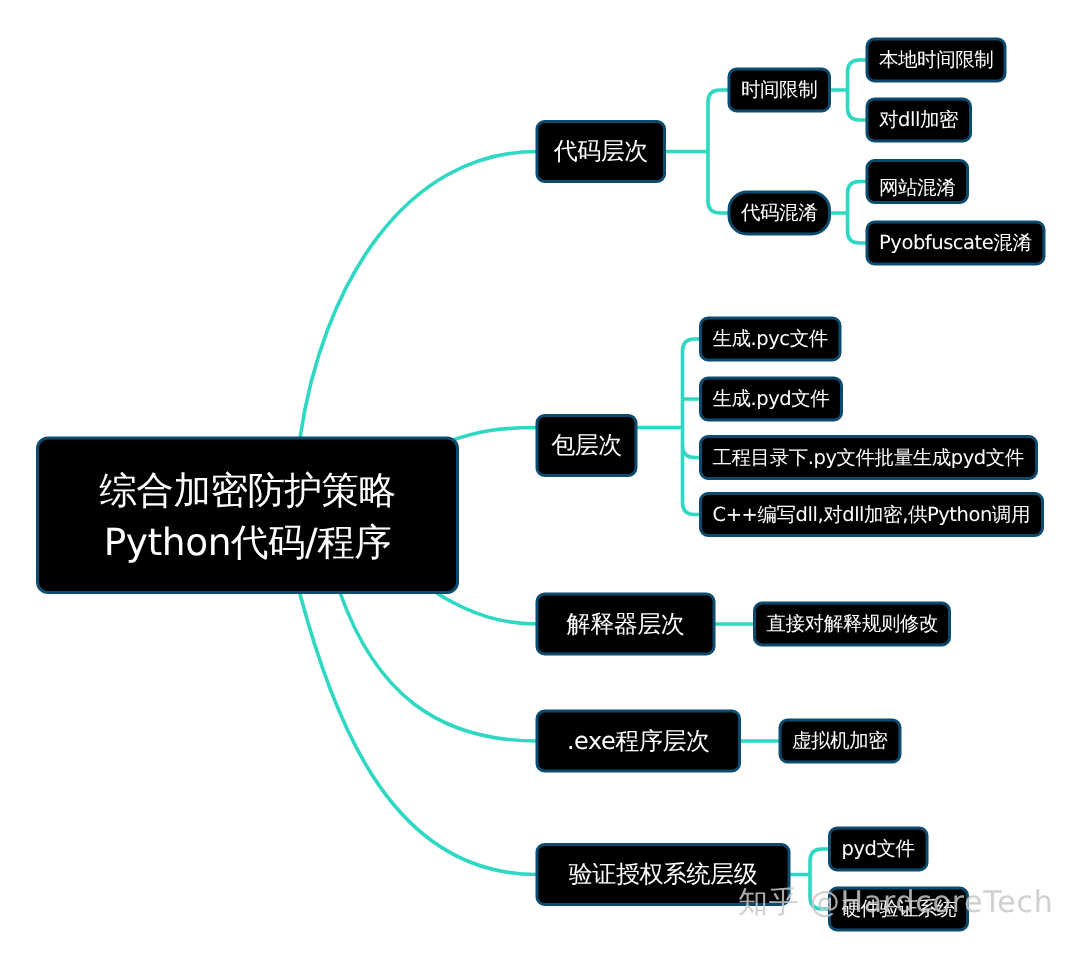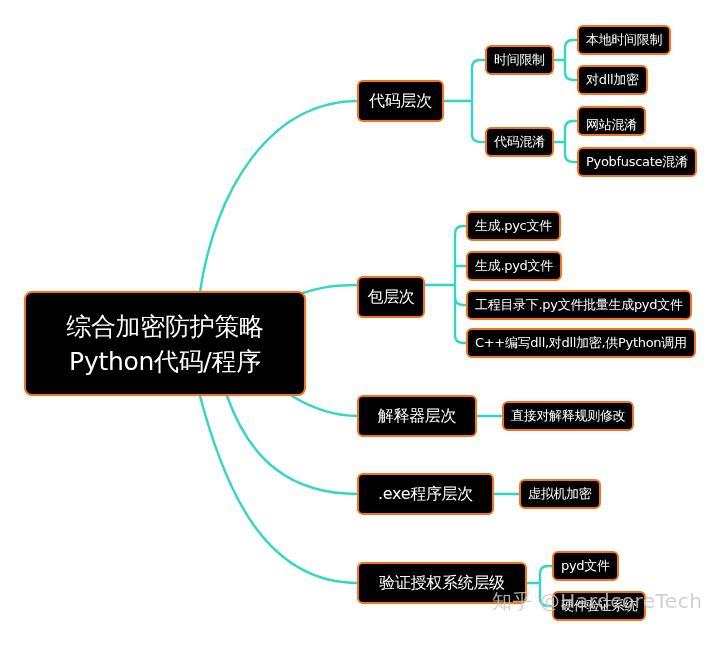--- a/index.html
+++ b/index.html
@@ -1,21 +1,21 @@
 <!DOCTYPE html>
 <html><head>
 <meta charset="utf-8">
 <style>
   html, body { margin: 0; padding: 0; background: #ffffff; }
   body { width: 720px; height: 646px; position: relative; overflow: hidden;
          font-family: "DejaVu Sans", "Liberation Sans", sans-serif; }
   #links { position: absolute; left: 0; top: 0; width: 720px; height: 646px; }
   #links path { fill: none; stroke: #2fd8c2; stroke-width: 2.4; stroke-linecap: round; }
   .node { position: absolute; box-sizing: border-box; background: #000000;
-          border: 2px solid #f97316; border-radius: 6px; color: #ffffff;
+          border: 2px solid #0c4a6e; border-radius: 6px; color: #ffffff;
           display: flex; align-items: center; justify-content: center;
           white-space: nowrap; letter-spacing: -0.3px; }
   .root { left: 24px; top: 291px; width: 282px; height: 105px; border-radius: 8px;
           font-size: 25px; line-height: 35px; text-align: center; flex-direction: column; }
   .l1 { font-size: 16px; height: 42px; }
   .l2 { font-size: 13px; height: 30px; padding: 0 7px; }
   .l3 { font-size: 13px; height: 30px; padding: 0 7px; justify-content: flex-start; }
   .watermark { position: absolute; left: 492px; top: 588px; font-size: 20px;
                color: rgba(200,200,200,0.85); white-space: nowrap; letter-spacing: 0.5px; }
 </style>
@@ -49,21 +49,21 @@
 </div>
 <div class="node l2" style="left:485px;top:45px;">
   <span>时间限制</span>
 </div>
 <div class="node l3" style="left:577px;top:25px;">
   <span>本地时间限制</span>
 </div>
 <div class="node l3" style="left:577px;top:65px;">
   <span>对dll加密</span>
 </div>
-<div class="node l2" style="left:485px;top:127px;">
+<div class="node l2" style="left:485px;top:127px;border-radius:13px;">
   <span>代码混淆</span>
 </div>
 <div class="node l3" style="left:577px;top:106px;align-items:flex-end;">
   <span>网站混淆</span>
 </div>
 <div class="node l3" style="left:577px;top:147px;">
   <span>Pyobfuscate混淆</span>
 </div>
 
 <div class="node l1" style="left:357px;top:276px;width:68px;">

